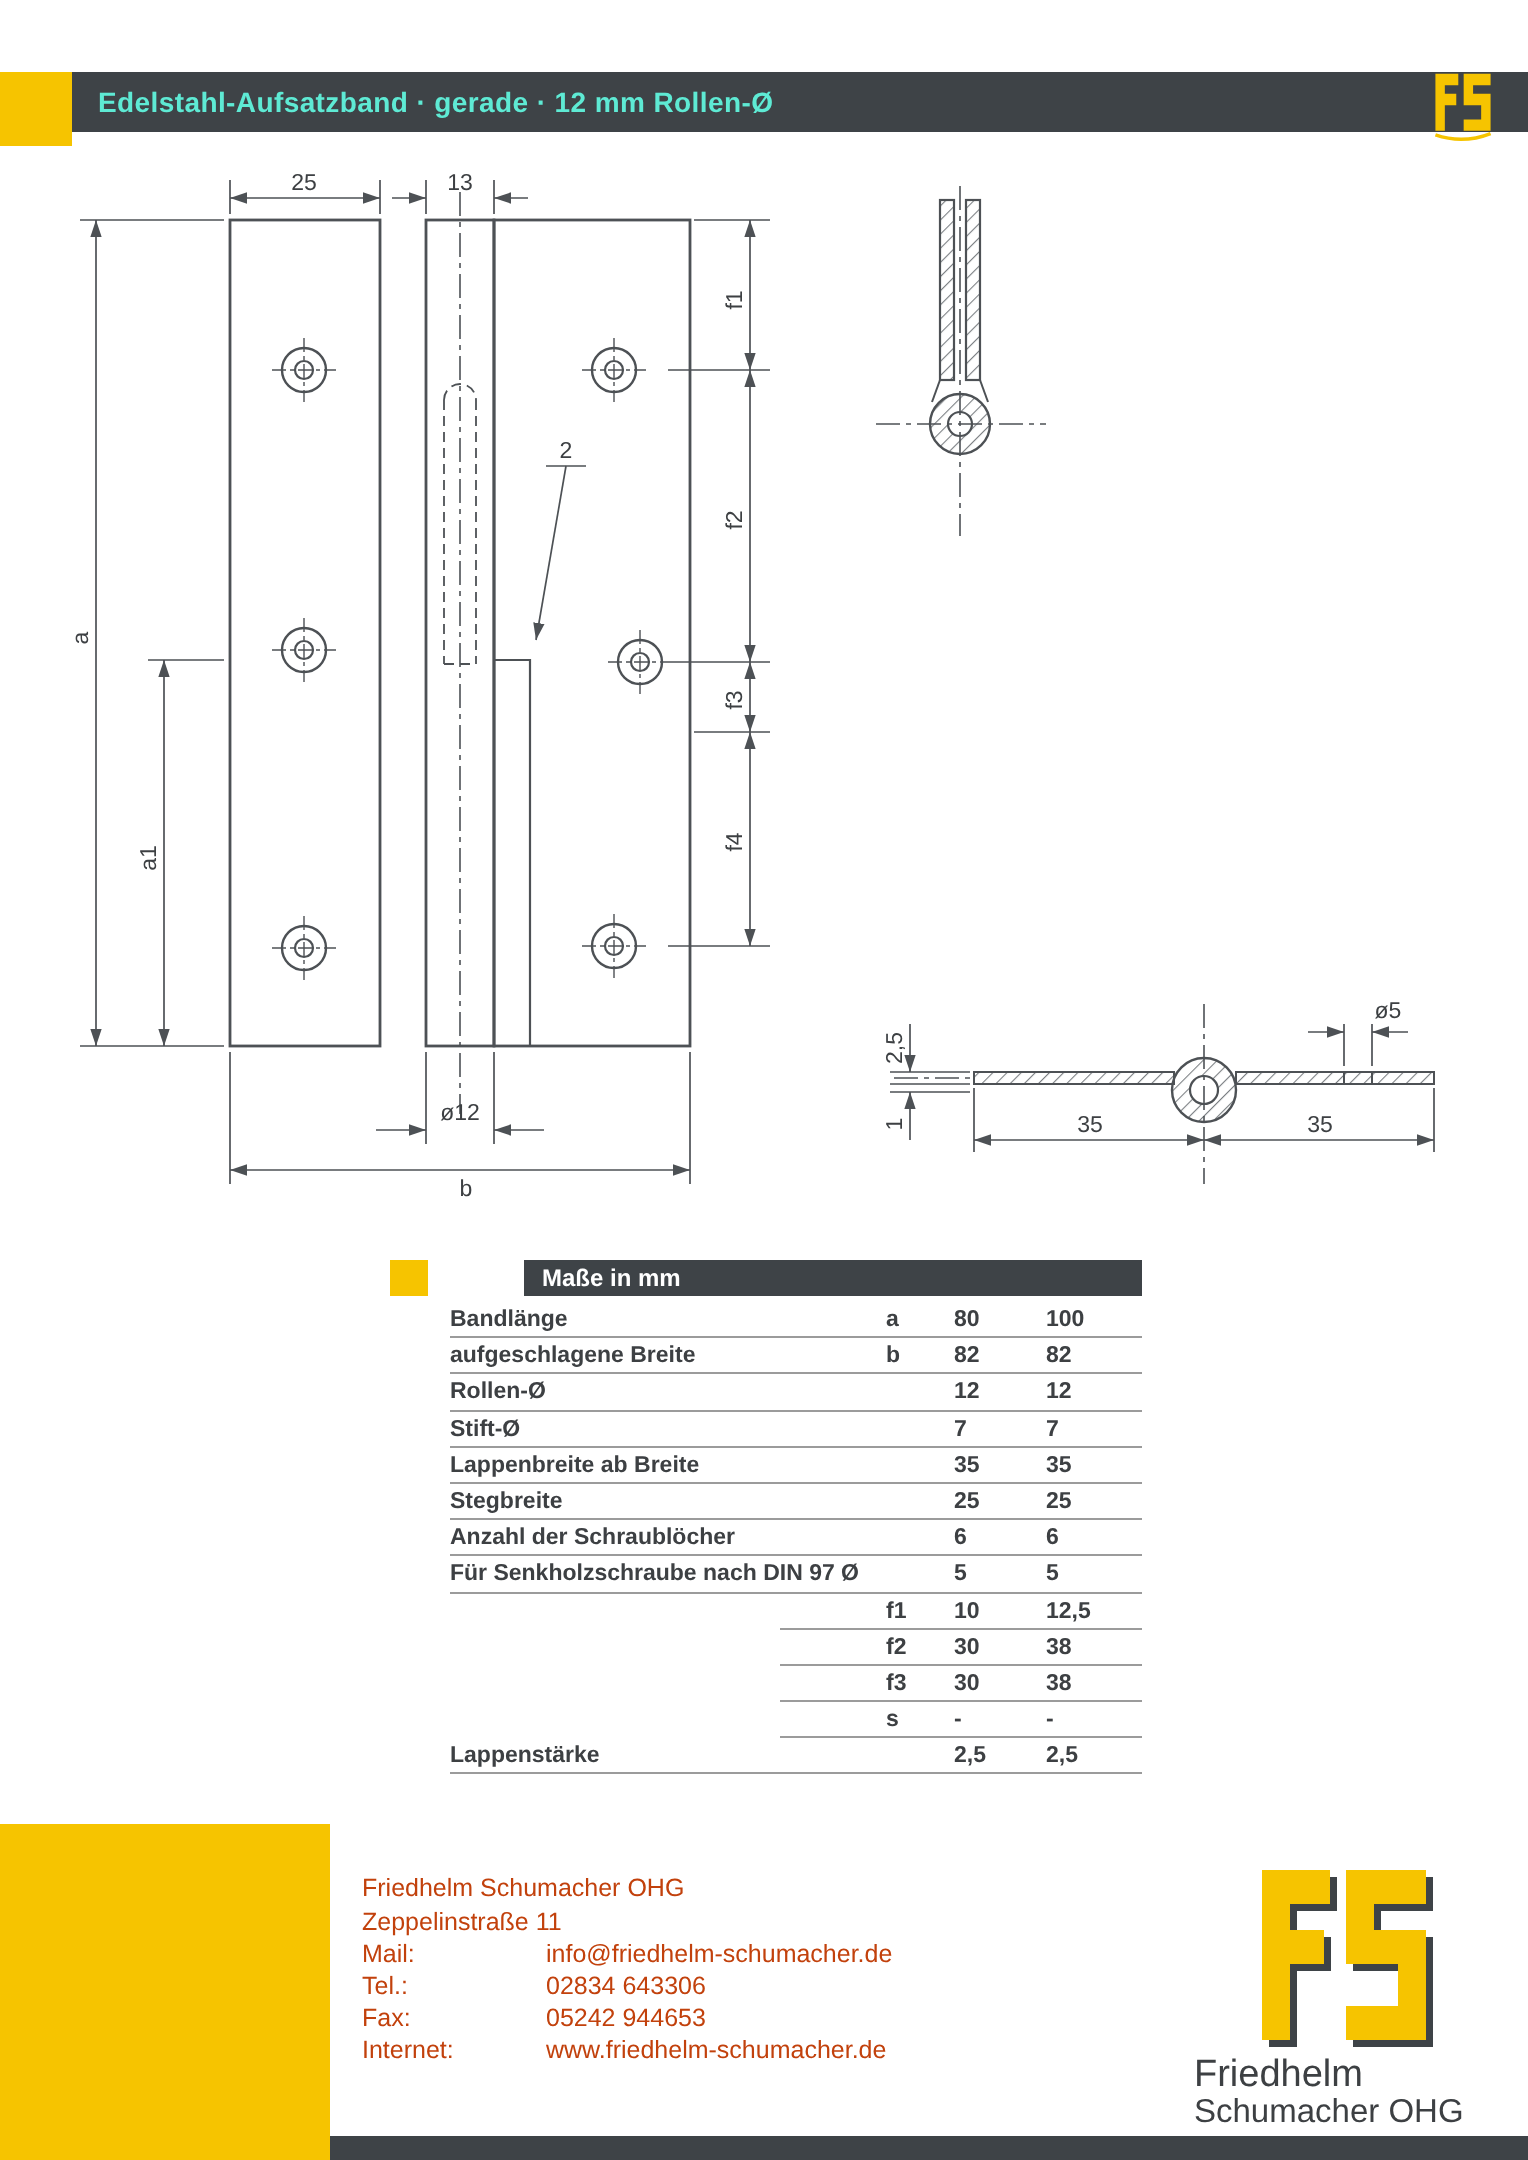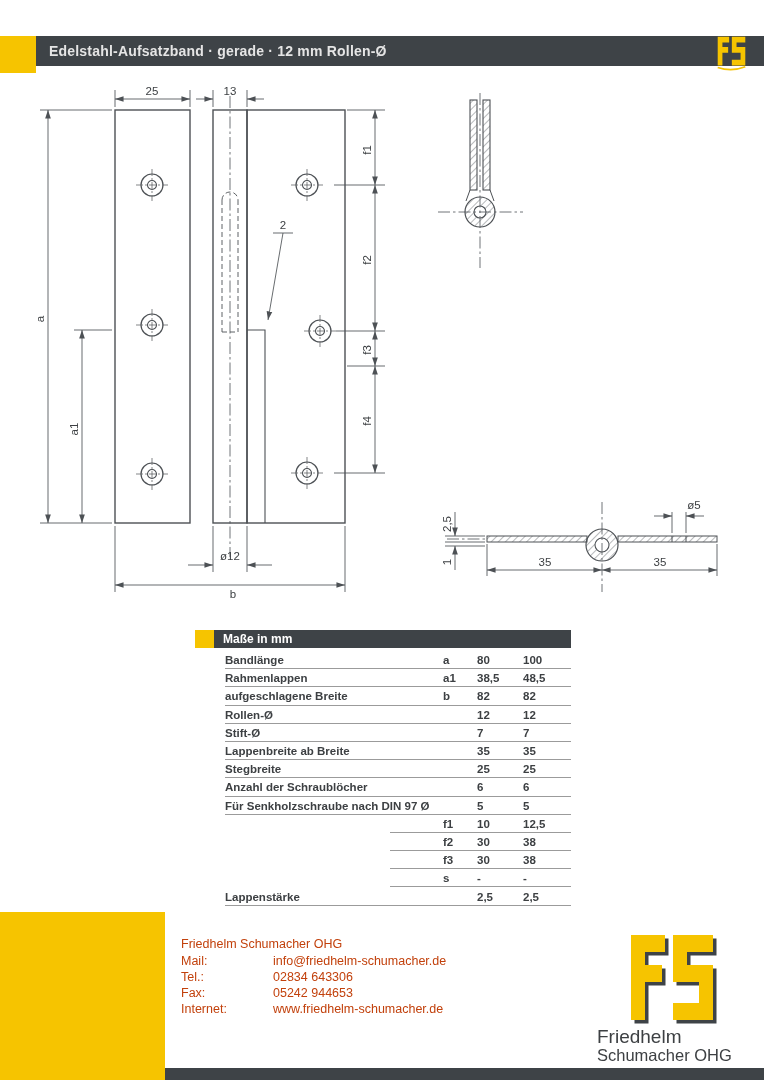--- a/index.html
+++ b/index.html
@@ -4,32 +4,32 @@
 <style>
   * { margin:0; padding:0; box-sizing:border-box; }
   html,body { background:#ffffff; }
   .page { position:relative; width:764px; height:1080px; background:#fff;
           font-family:"Liberation Sans","DejaVu Sans",sans-serif; overflow:hidden; }
 
   
   .hdr-square { position:absolute; left:0; top:36px; width:36px; height:37px; background:#f6c400; }
   .hdr-bar { position:absolute; left:36px; top:36px; width:728px; height:30px; background:#3e4347;
              display:flex; align-items:center; }
-  .hdr-title { color:#e5e5e5; font-size:14px; font-weight:bold; padding-left:13px; letter-spacing:.2px; }
+  .hdr-title { color:#5eead4; font-size:14px; font-weight:bold; padding-left:13px; letter-spacing:.2px; }
   .hdr-logo { position:absolute; right:14px; top:-2px; width:37px; height:40px; overflow:visible; }
 
   
   .drawing-svg { position:absolute; left:0; top:80px; width:764px; height:540px; }
   .drawing-svg text { font-family:"Liberation Sans","DejaVu Sans",sans-serif; }
 
   
   .meas { position:absolute; left:195px; top:630px; width:376px; }
   .meas-head { display:flex; height:18px; }
   .meas-accent { width:19px; background:#f6c400; }
-  .meas-titlebar { flex:1; background:#3e4347; color:#fff; display:flex; align-items:center; }
+  .meas-titlebar { flex:1; background:#3e4347; color:#fff; display:flex; align-items:center;margin-left:48px; }
   .meas-title { font-size:12px; font-weight:bold; padding-left:9px; }
   .meas-rows { margin-left:30px; margin-top:3px; }
   .mrow { position:relative; display:grid; grid-template-columns:218px 34px 46px 1fr;
           align-items:center; height:18.2px; }
   .mrow::after { content:""; position:absolute; left:0; right:0; bottom:0; border-bottom:1px solid #9b9b9b; }
   .mrow.indent::after { left:165px; }
   .mrow span { font-size:11.5px; font-weight:bold; color:#3d4043; white-space:nowrap; }
 
   
   .f-yellow { position:absolute; left:0; top:912px; width:165px; height:168px; background:#f6c400; }
@@ -207,26 +207,20 @@
       </div>
     </div>
     <div class="meas-rows">
       <div class="mrow">
           <span>Bandlänge</span>
           <span>a</span>
           <span>80</span>
           <span>100</span>
         </div>
       <div class="mrow">
-          <span>Rahmenlappen</span>
-          <span>a1</span>
-          <span>38,5</span>
-          <span>48,5</span>
-        </div>
-      <div class="mrow">
           <span>aufgeschlagene Breite</span>
           <span>b</span>
           <span>82</span>
           <span>82</span>
         </div>
       <div class="mrow">
           <span>Rollen-Ø</span>
           <span></span>
           <span>12</span>
           <span>12</span>
@@ -291,20 +285,21 @@
           <span>2,5</span>
           <span>2,5</span>
         </div>
     </div>
   </div>
 
   <div class="f-yellow"></div>
 
   <div class="f-info">
     <div>Friedhelm Schumacher OHG</div>
+    <div>Zeppelinstraße 11</div>
     <div class="f-contacts">
       <span>Mail:</span>
       <span>info@friedhelm-schumacher.de</span>
       <span>Tel.:</span>
       <span>02834 643306</span>
       <span>Fax:</span>
       <span>05242 944653</span>
       <span>Internet:</span>
       <span>www.friedhelm-schumacher.de</span>
     </div>

